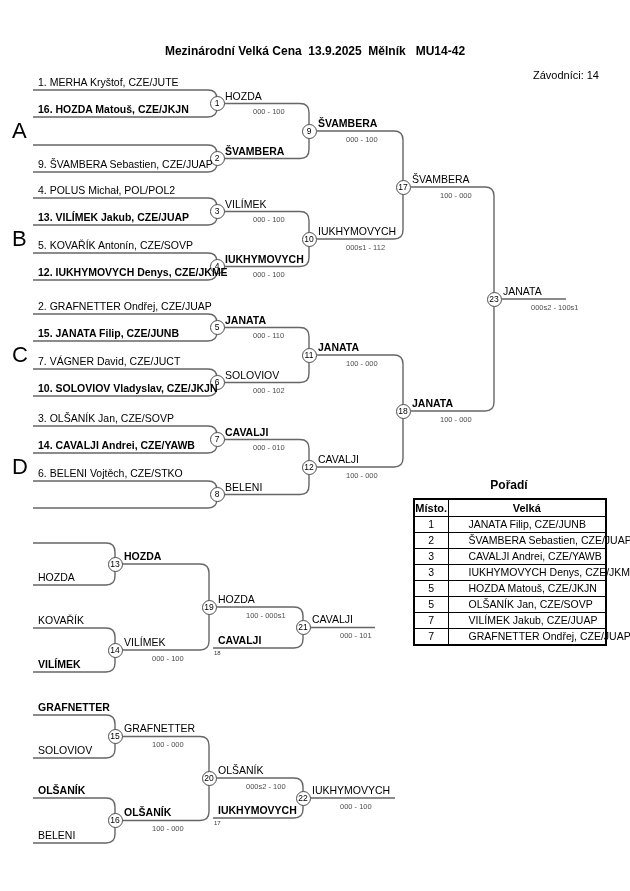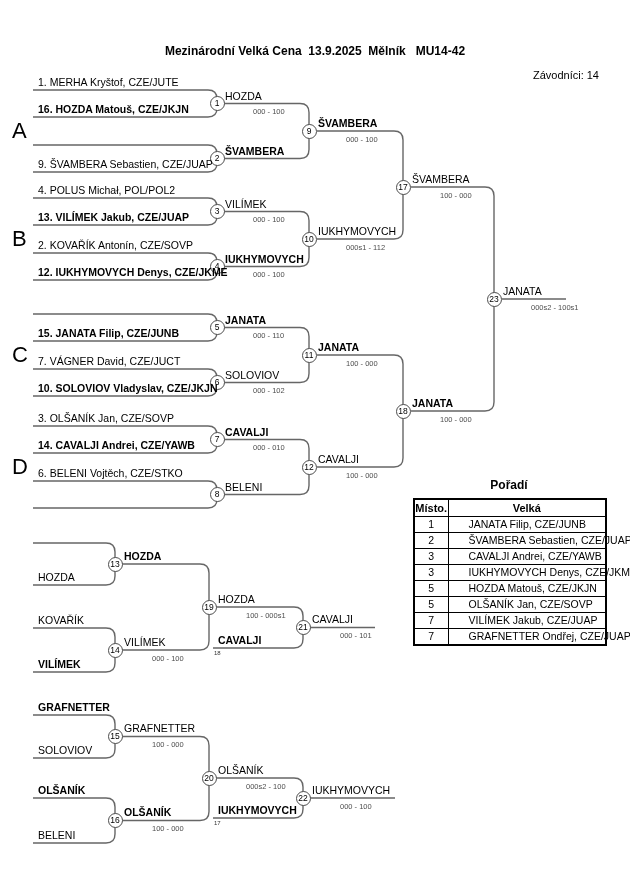--- a/index.html
+++ b/index.html
@@ -56,22 +56,23 @@
   <div class="abs sec" style="left:12px;top:120px">A</div>
   <div class="abs sec" style="left:12px;top:228px">B</div>
   <div class="abs sec" style="left:12px;top:344px">C</div>
   <div class="abs sec" style="left:12px;top:456px">D</div>
 
   <div class="abs pname" style="left:38px;top:76px">1. MERHA Kryštof, CZE/JUTE</div>
   <div class="abs pname b" style="left:38px;top:103px">16. HOZDA Matouš, CZE/JKJN</div>
   <div class="abs pname" style="left:38px;top:158px">9. ŠVAMBERA Sebastien, CZE/JUAP</div>
   <div class="abs pname" style="left:38px;top:184px">4. POLUS Michał, POL/POL2</div>
   <div class="abs pname b" style="left:38px;top:211px">13. VILÍMEK Jakub, CZE/JUAP</div>
-  <div class="abs pname" style="left:38px;top:239px">2. KOVAŘÍK Antonín, CZE/SOVP</div>
+  <div class="abs pname" style="left:38px;top:239px">5. KOVAŘÍK Antonín, CZE/SOVP</div>
   <div class="abs pname b" style="left:38px;top:266px">12. IUKHYMOVYCH Denys, CZE/JKME</div>
+  <div class="abs pname" style="left:38px;top:300px">2. GRAFNETTER Ondřej, CZE/JUAP</div>
   <div class="abs pname b" style="left:38px;top:327px">15. JANATA Filip, CZE/JUNB</div>
   <div class="abs pname" style="left:38px;top:355px">7. VÁGNER David, CZE/JUCT</div>
   <div class="abs pname b" style="left:38px;top:382px">10. SOLOVIOV Vladyslav, CZE/JKJN</div>
   <div class="abs pname" style="left:38px;top:412px">3. OLŠANÍK Jan, CZE/SOVP</div>
   <div class="abs pname b" style="left:38px;top:439px">14. CAVALJI Andrei, CZE/YAWB</div>
   <div class="abs pname" style="left:38px;top:467px">6. BELENI Vojtěch, CZE/STKO</div>
 
   <div class="abs pname" style="left:225px;top:90px">HOZDA</div>
   <div class="abs score" style="left:225px;top:107px">000 - 100</div>
   <div class="abs pname b" style="left:225px;top:145px">ŠVAMBERA</div>

